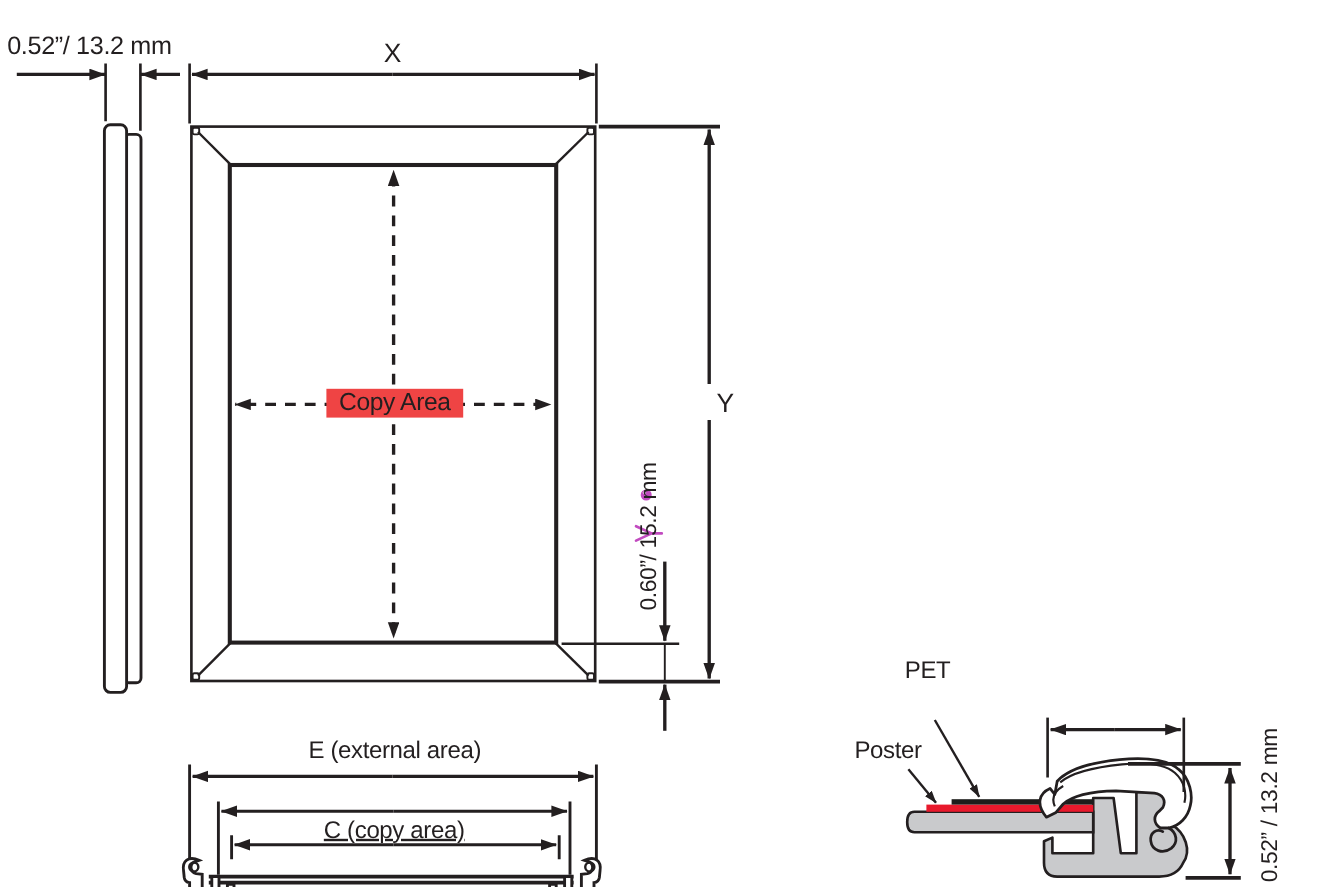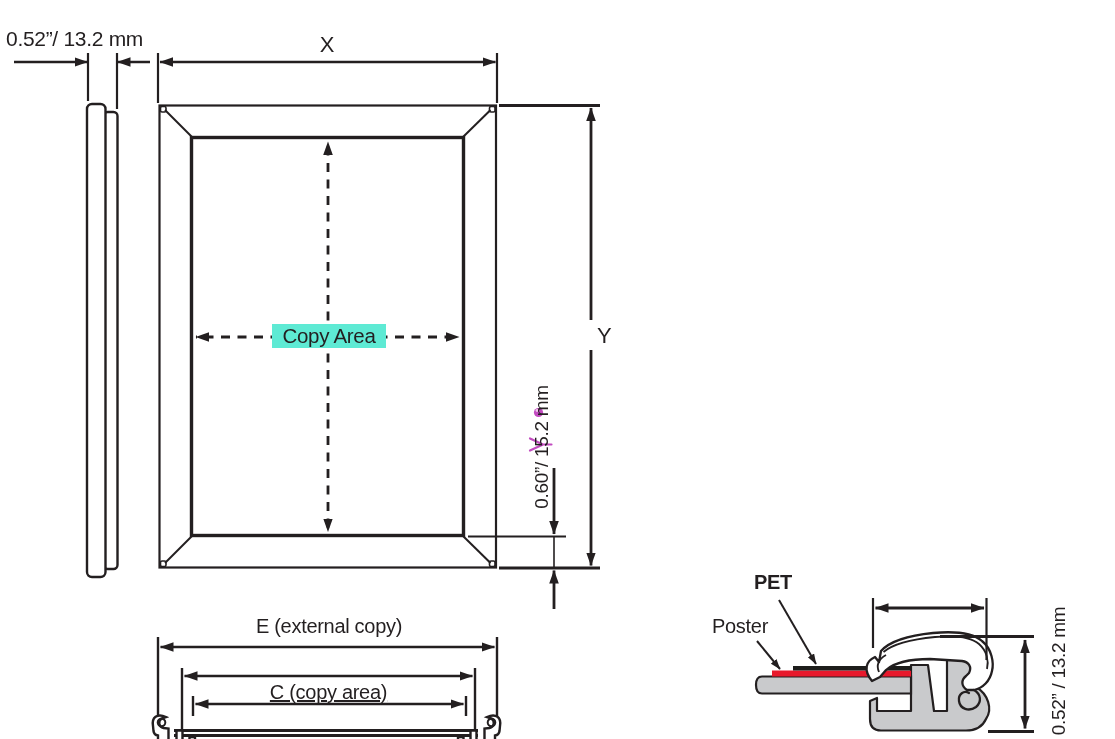--- a/index.html
+++ b/index.html
@@ -5,21 +5,21 @@
   html,body{margin:0;padding:0;background:#fff;}
   .canvas{position:relative;width:1115px;height:739px;background:#fff;overflow:hidden;
           font-family:"Liberation Sans",sans-serif;color:#231f20;margin-top:20px;}
   svg{position:absolute;left:0;top:0;}
   .lbl{position:absolute;white-space:nowrap;color:#231f20;
        font-family:"Liberation Sans",sans-serif;letter-spacing:-0.3px;}
   .c{text-align:center;}
   .f20{font-size:20px;}
   .f22{font-size:22px;font-weight:400;}
   .rot{transform:rotate(-90deg);}
-  .bgw{background:#5eead4;padding:0 5px;}
+  .bgw{background:#ef4444;padding:0 5px;}
 </style>
 </head>
 <body>
 
 <div class="canvas">
 
 <svg width="1115" height="739" viewBox="0 0 1115 739">
   <defs>
     <marker id="ah" markerUnits="userSpaceOnUse" markerWidth="14" markerHeight="10" refX="13" refY="4.8" orient="auto">
       <path d="M0,0 L13.5,4.8 L0,9.6 Z" fill="#231f20"></path>
@@ -143,25 +143,25 @@
 <div class="lbl f20" style="left:6px;top:7px;font-size:21px;">0.52”/ 13.2 mm</div>
 
 <div class="lbl f22 c" style="left:312px;top:12px;width:30px;">X</div>
 
 <div class="lbl f22" style="left:597px;top:303px;">Y</div>
 
 <div class="lbl f20 c bgw" style="left:272px;top:304px;width:104px;font-size:20.5px;">Copy Area</div>
 
 <div class="lbl c rot" style="left:467px;top:416px;width:150px;height:22px;font-size:19px;">0.60”/ 15.2 mm</div>
 
-<div class="lbl f20 c" style="left:234px;top:595px;width:190px;">E (external copy)</div>
+<div class="lbl f20 c" style="left:234px;top:595px;width:190px;">E (external area)</div>
 
 
 <div class="lbl f20 c" style="left:246px;top:661px;width:165px;text-decoration:underline;">C (copy area)</div>
 
-<div class="lbl f20 c" style="left:750px;top:551px;width:46px;font-weight:bold;">PET</div>
+<div class="lbl f20 c" style="left:750px;top:528px;width:46px;">PET</div>
 
 <div class="lbl f20 c" style="left:700px;top:595px;width:80px;">Poster</div>
 
 
 <div class="lbl c rot" style="left:979px;top:640px;width:160px;height:22px;font-size:19px;">0.52” / 13.2 mm</div>
 
 </div>
 
 </body></html>

